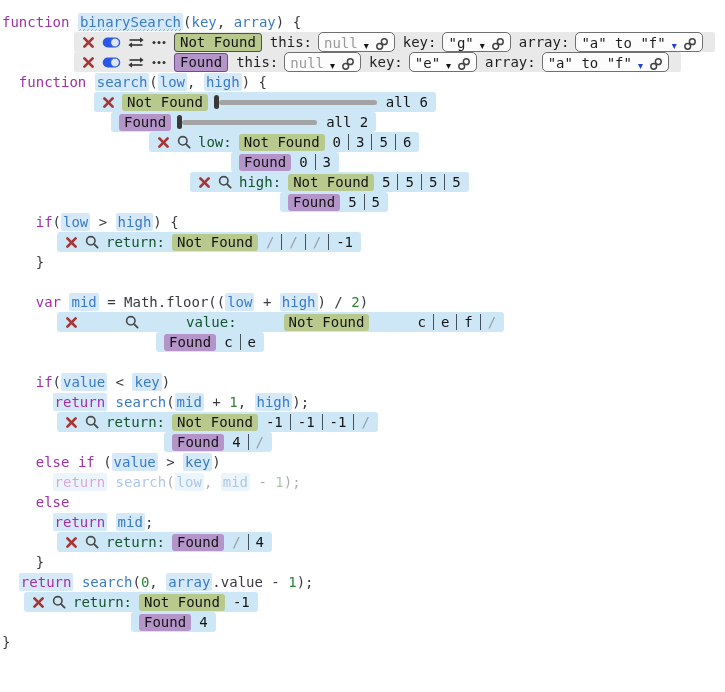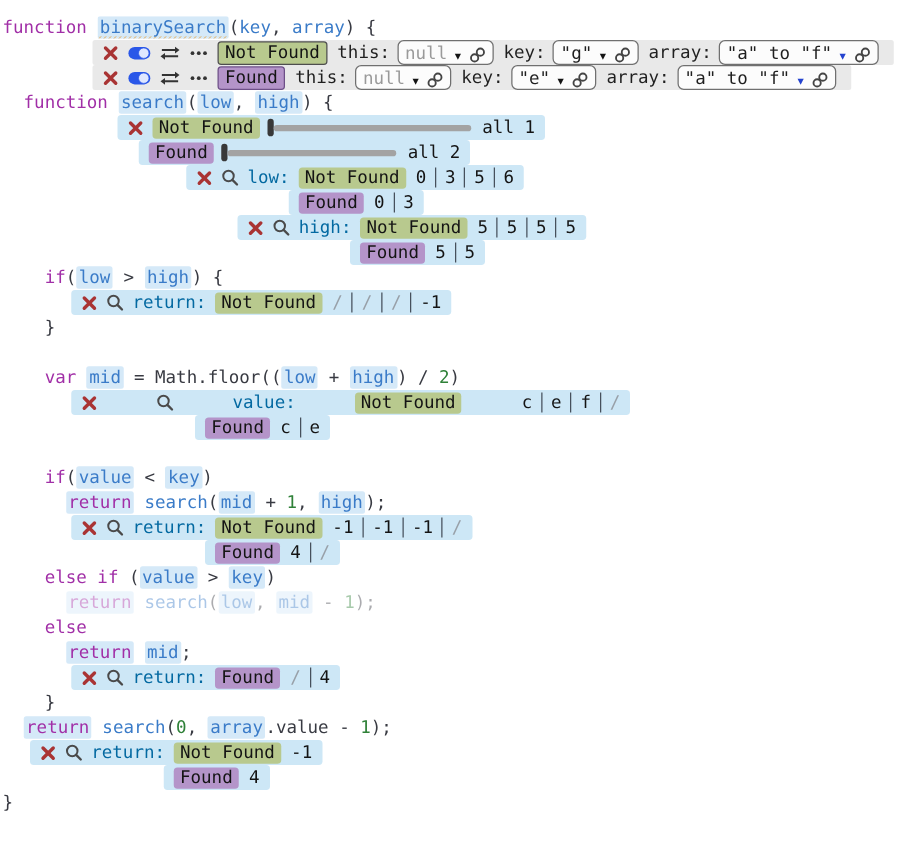--- a/index.html
+++ b/index.html
@@ -19,21 +19,21 @@
   .panel{display:inline-flex;align-items:center;height:20px;border-radius:3px;padding:0 8px;box-sizing:border-box;}
   .panel.gray{background:var(--row_gray,#e9e9e9);border-radius:2px;padding-right:12px;}
   .panel.blue{background:var(--panel_blue,#cde7f6);}
   .icon{display:inline-flex;align-items:center;margin-right:7px;flex:none;}
   .icon svg{display:block;}
   .badge{display:inline-block;height:17px;line-height:17px;padding:0 5px;border-radius:3px;color:#141414;flex:none;}
   .badge.nf{background:var(--badge_notfound,#b8c98e);}
   .badge.f{background:var(--badge_found,#b494c9);}
   .badge.bordered.nf{border:1px solid #4e4e4e;}
   .badge.bordered.f{border:1px solid #6d4f87;}
-  .plabel{color:#0369a1;margin-right:7px;flex:none;}
+  .plabel{color:#14532d;margin-right:7px;flex:none;}
   .vals{display:inline-flex;align-items:center;margin-left:8px;}
   .val{color:#141414;}
   .val.slash{color:#98a0a8;}
   .sep{width:1px;height:16px;background:#46505c;margin:0 7px;flex:none;}
   .flabel{color:#1f1f1f;margin-left:8px;margin-right:2px;flex:none;}
   .dd{display:inline-flex;align-items:flex-end;height:18px;border:1px solid #707070;border-radius:5px;background:#fcfcfc;padding:0 5px;margin-left:4px;flex:none;}
   .dd .v{color:#1f1f1f;}
   .dd .v.muted{color:#9a9a9a;}
   .caret{font-family:"DejaVu Sans",sans-serif;font-size:10px;color:#141414;margin-left:6px;line-height:1;}
   .caret.blue{color:var(--caret_blue,#2443cf);}
@@ -94,21 +94,21 @@
               <circle cx="4.7" cy="9.3" r="2.9" fill="none" stroke="#444" stroke-width="1.5"></circle>
               <circle cx="9.3" cy="4.7" r="2.9" fill="none" stroke="#444" stroke-width="1.5"></circle>
             </svg></span></span><span class="flabel">array:</span><span class="dd"><span class="v">"a" to "f"</span><span class="caret blue">▾</span><span class="icon"><svg width="14" height="14" viewBox="0 0 14 14">
               <circle cx="4.7" cy="9.3" r="2.9" fill="none" stroke="#444" stroke-width="1.5"></circle>
               <circle cx="9.3" cy="4.7" r="2.9" fill="none" stroke="#444" stroke-width="1.5"></circle>
             </svg></span></span></div></div>
     <div class="row code"><span class="tok-pl">  </span><span class="tok-kw">function</span><span class="tok-pl"> </span><span class="tok-idh">search</span><span class="tok-pl">(</span><span class="tok-idh">low</span><span class="tok-pl">, </span><span class="tok-idh">high</span><span class="tok-pl">) {</span></div>
     <div class="prow"><div class="panel blue" style="margin-left: 92px;"><span class="icon"><svg width="13" height="13" viewBox="0 0 13 13">
             <line x1="2.4" y1="2.4" x2="10.6" y2="10.6" stroke="#a93434" stroke-width="2.7" stroke-linecap="round"></line>
             <line x1="10.6" y1="2.4" x2="2.4" y2="10.6" stroke="#a93434" stroke-width="2.7" stroke-linecap="round"></line>
-          </svg></span><span class="badge nf">Not Found</span><span class="thumb"></span><span class="track" style="width: 158px;"></span><span class="slabel">all 1</span></div></div>
+          </svg></span><span class="badge nf">Not Found</span><span class="thumb"></span><span class="track" style="width: 158px;"></span><span class="slabel">all 6</span></div></div>
     <div class="prow"><div class="panel blue" style="margin-left: 109px;"><span class="badge f">Found</span><span class="thumb"></span><span class="track" style="width: 135px;"></span><span class="slabel">all 2</span></div></div>
     <div class="prow"><div class="panel blue" style="margin-left: 147px;"><span class="icon"><svg width="13" height="13" viewBox="0 0 13 13">
             <line x1="2.4" y1="2.4" x2="10.6" y2="10.6" stroke="#a93434" stroke-width="2.7" stroke-linecap="round"></line>
             <line x1="10.6" y1="2.4" x2="2.4" y2="10.6" stroke="#a93434" stroke-width="2.7" stroke-linecap="round"></line>
           </svg></span><span class="icon"><svg width="14" height="14" viewBox="0 0 14 14">
             <circle cx="5.8" cy="5.8" r="4.2" fill="none" stroke="#4a4a4a" stroke-width="1.6"></circle>
             <line x1="9.1" y1="9.1" x2="12.6" y2="12.6" stroke="#4a4a4a" stroke-width="1.9" stroke-linecap="round"></line>
           </svg></span><span class="plabel">low:</span><span class="badge nf">Not Found</span><span class="vals"><span class="val">0</span><span class="sep"></span><span class="val">3</span><span class="sep"></span><span class="val">5</span><span class="sep"></span><span class="val">6</span></span></div></div>
     <div class="prow"><div class="panel blue" style="margin-left: 229px;"><span class="badge f">Found</span><span class="vals"><span class="val">0</span><span class="sep"></span><span class="val">3</span></span></div></div>
     <div class="prow"><div class="panel blue" style="margin-left: 188px;"><span class="icon"><svg width="13" height="13" viewBox="0 0 13 13">

